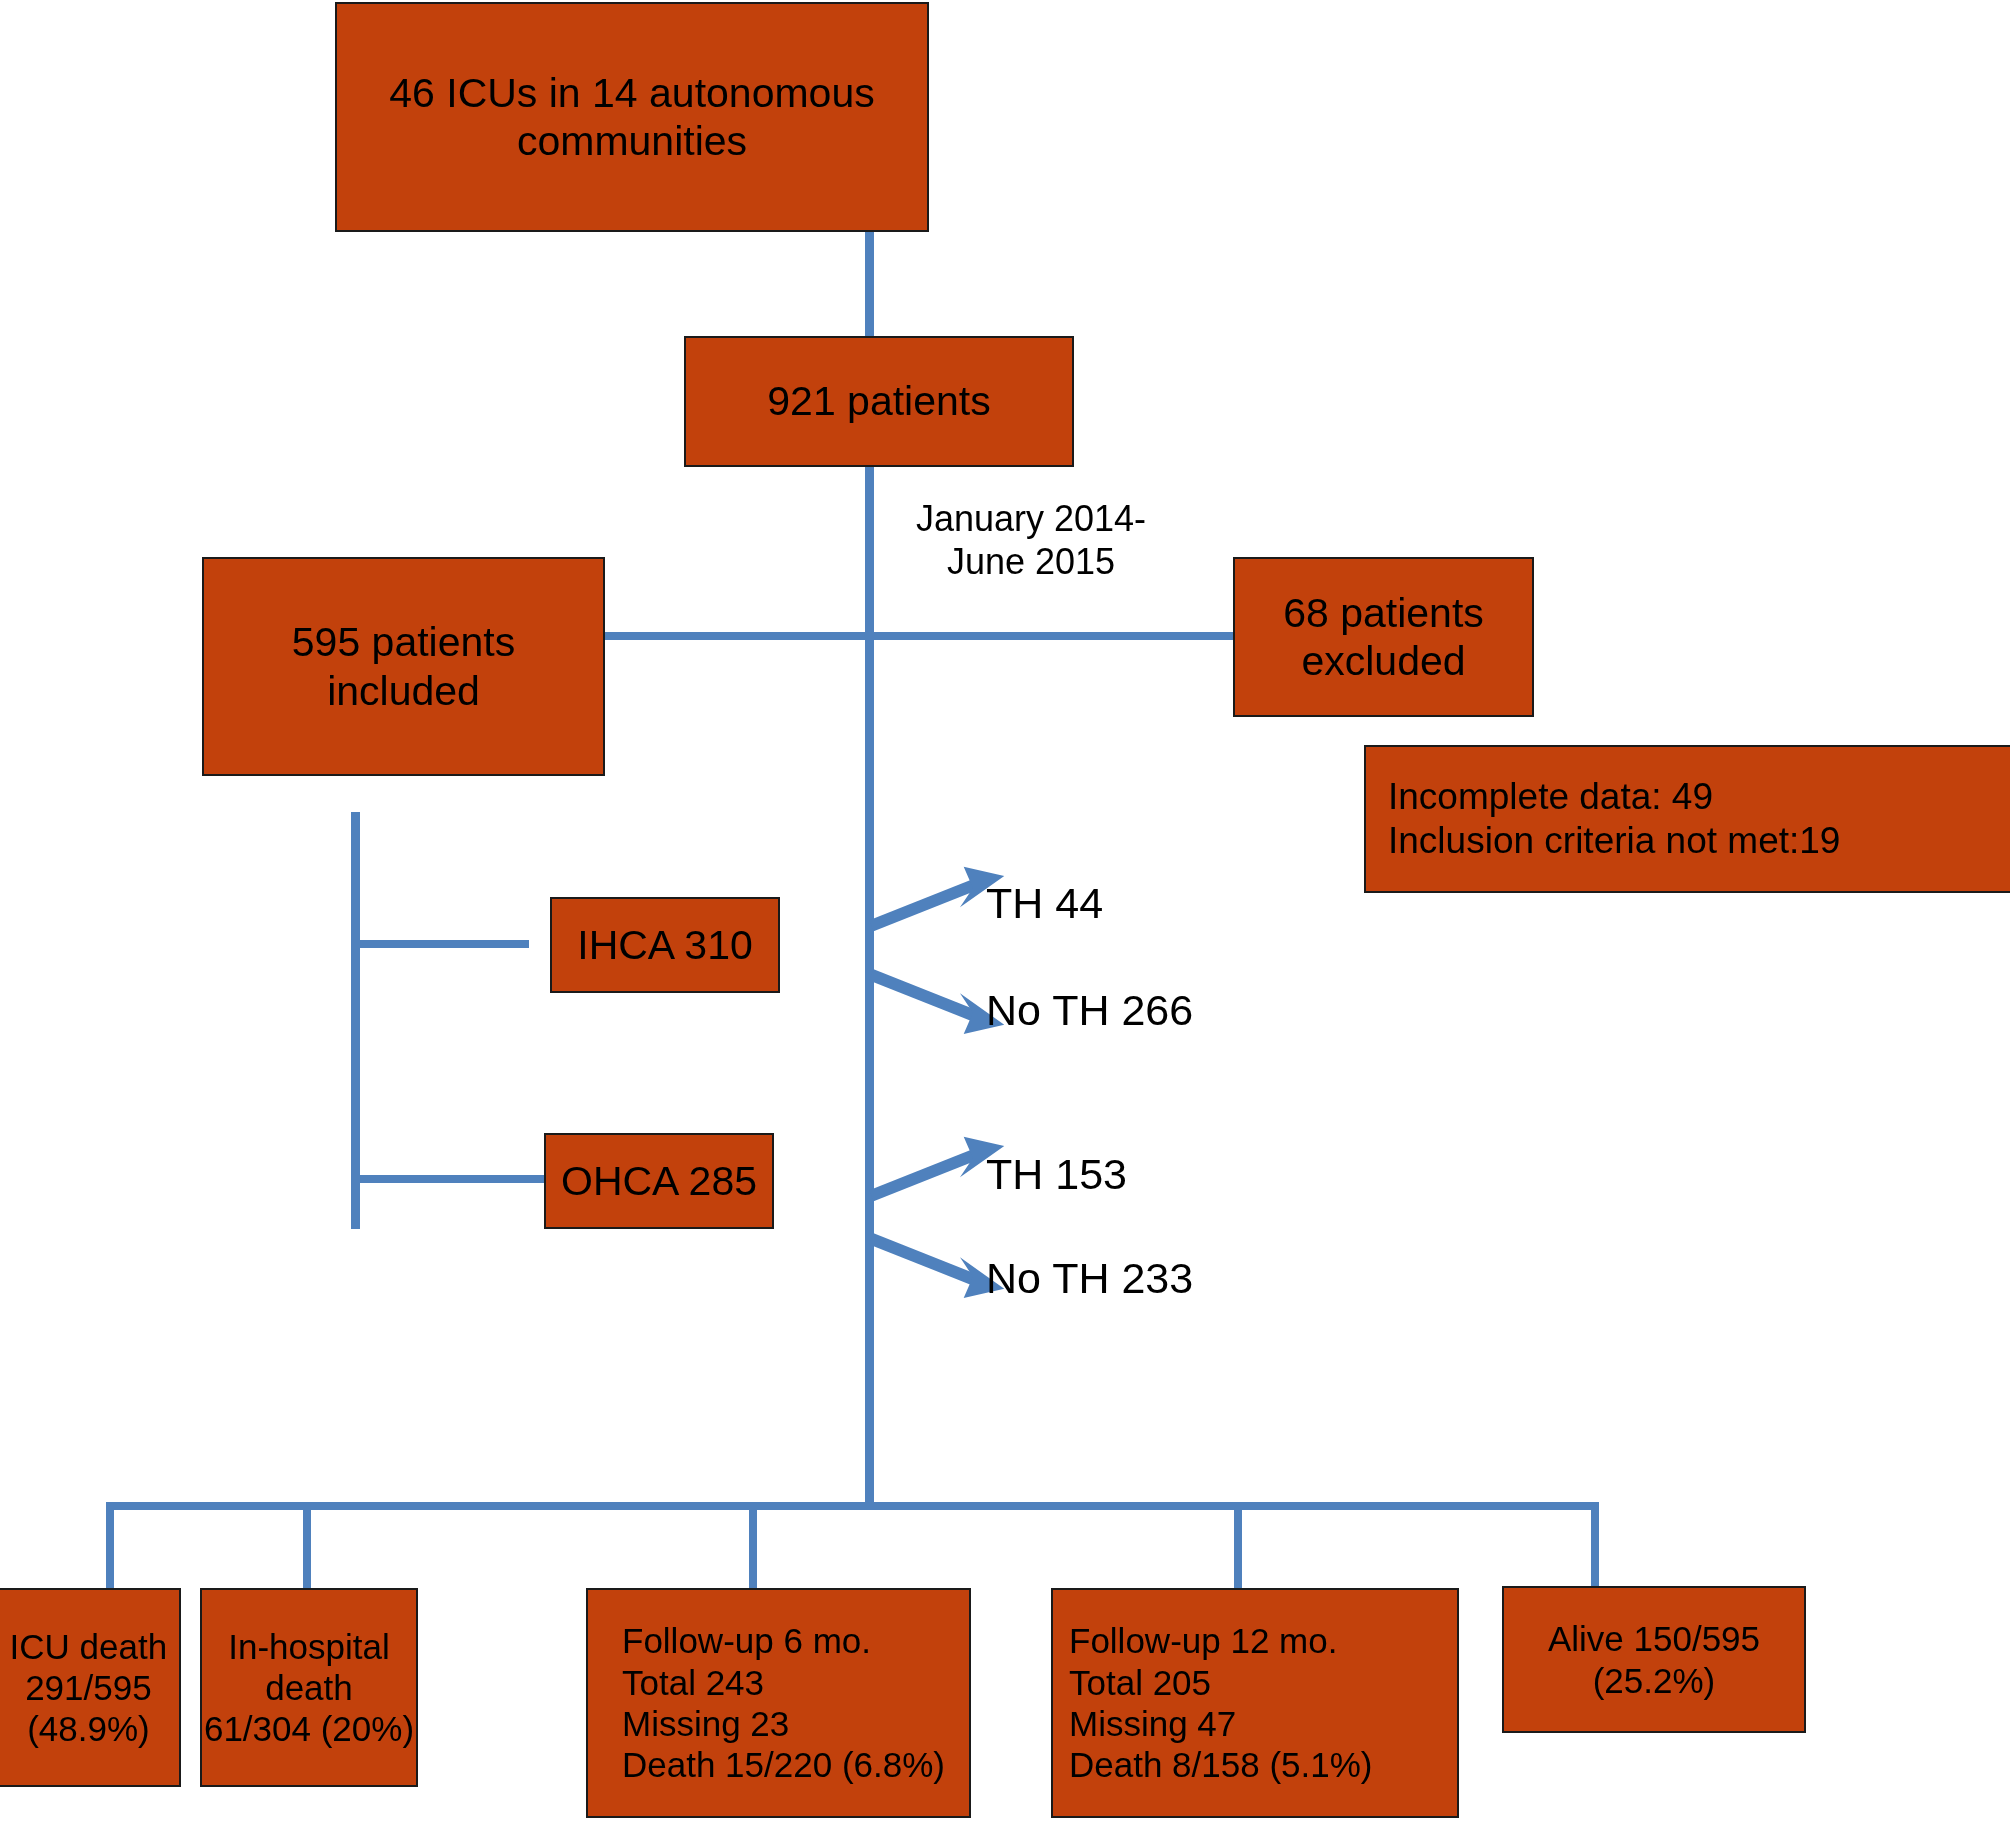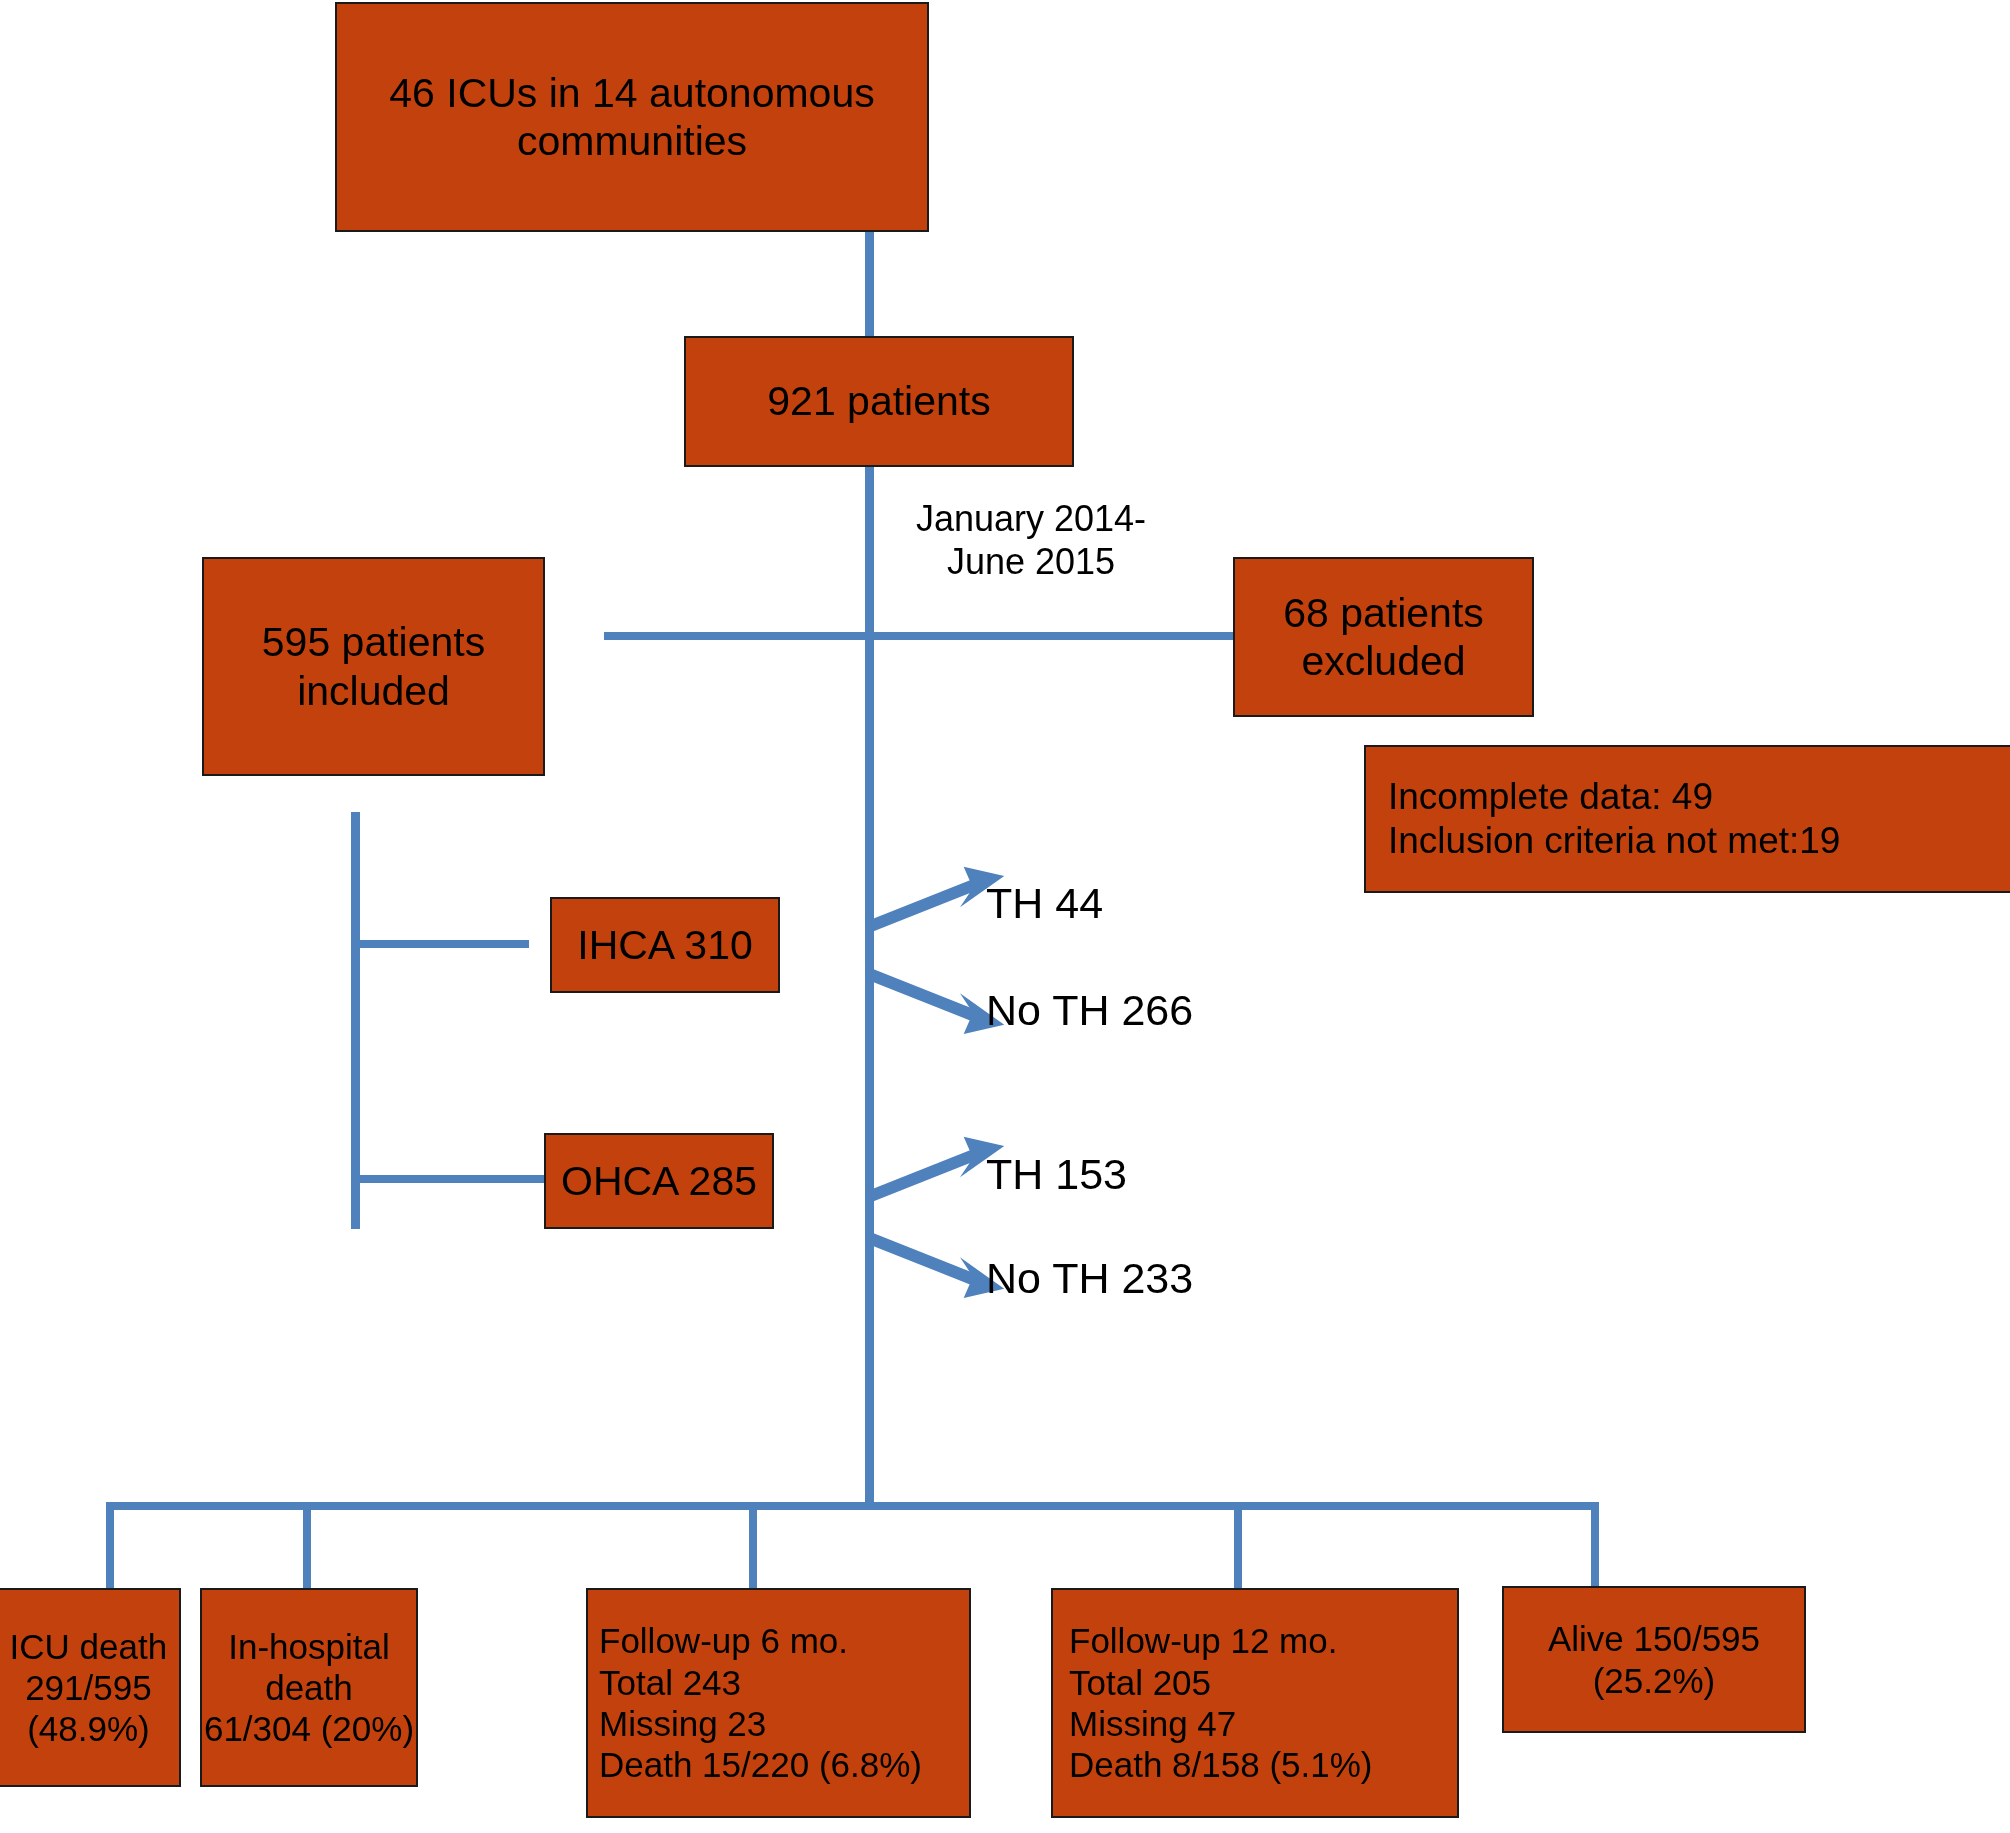--- a/index.html
+++ b/index.html
@@ -105,21 +105,21 @@
   <div class="vline" style="left:1591px; top:1502px; width:8.3px; height:91px;"></div>
 
   <div class="box" style="left:335px; top:1.9px; width:594px; height:230px; font-size:41px;">46 ICUs in 14 autonomous
 communities</div>
 
   <div class="box" style="left:684px; top:336px; width:390px; height:131px; font-size:41px;">921 patients</div>
 
   <div class="lbl center" style="left:892px; top:497px; width:278px; font-size:36px; line-height:1.2;">January 2014-
 June 2015</div>
 
-  <div class="box" style="left:202px; top:557px; width:343px; height:219px; font-size:41px;">595 patients
+  <div class="box" style="left:202px; top:557px; width:403px; height:219px; font-size:41px;">595 patients
 included</div>
 
   <div class="box" style="left:1233px; top:557px; width:301px; height:160px; font-size:41px;">68 patients
 excluded</div>
 
   <div class="box left" style="left:1364px; top:745px; width:649px; height:148px; font-size:37px; padding-left:22px;">Incomplete data: 49
 Inclusion criteria not met:19</div>
 
   <div class="box" style="left:526px; top:897px; width:230px; height:96px; font-size:41px;margin-left:24px;">IHCA 310</div>
 
@@ -134,21 +134,21 @@
   <div class="lbl left" style="left:986px; top:1254px; font-size:43px;">No TH 233</div>
 
   <div class="box" style="left:-4.6px; top:1588px; width:186px; height:199px; font-size:35px;">ICU death
 291/595
 (48.9%)</div>
 
   <div class="box" style="left:200px; top:1588px; width:218px; height:199px; font-size:35px;">In-hospital
 death
 61/304 (20%)</div>
 
-  <div class="box left" style="left:586px; top:1588px; width:385px; height:230px; font-size:35px; padding-left:11px;">Follow-up 6 mo.
+  <div class="box left" style="left:586px; top:1588px; width:385px; height:230px; font-size:35px; padding-left:34px;">Follow-up 6 mo.
 Total 243
 Missing 23
 Death 15/220 (6.8%)</div>
 
   <div class="box left" style="left:1051px; top:1588px; width:408px; height:230px; font-size:35px; padding-left:16px;">Follow-up 12 mo.
 Total 205
 Missing 47
 Death 8/158 (5.1%)</div>
 
   <div class="box" style="left:1502px; top:1586px; width:304px; height:147px; font-size:35px;">Alive 150/595

